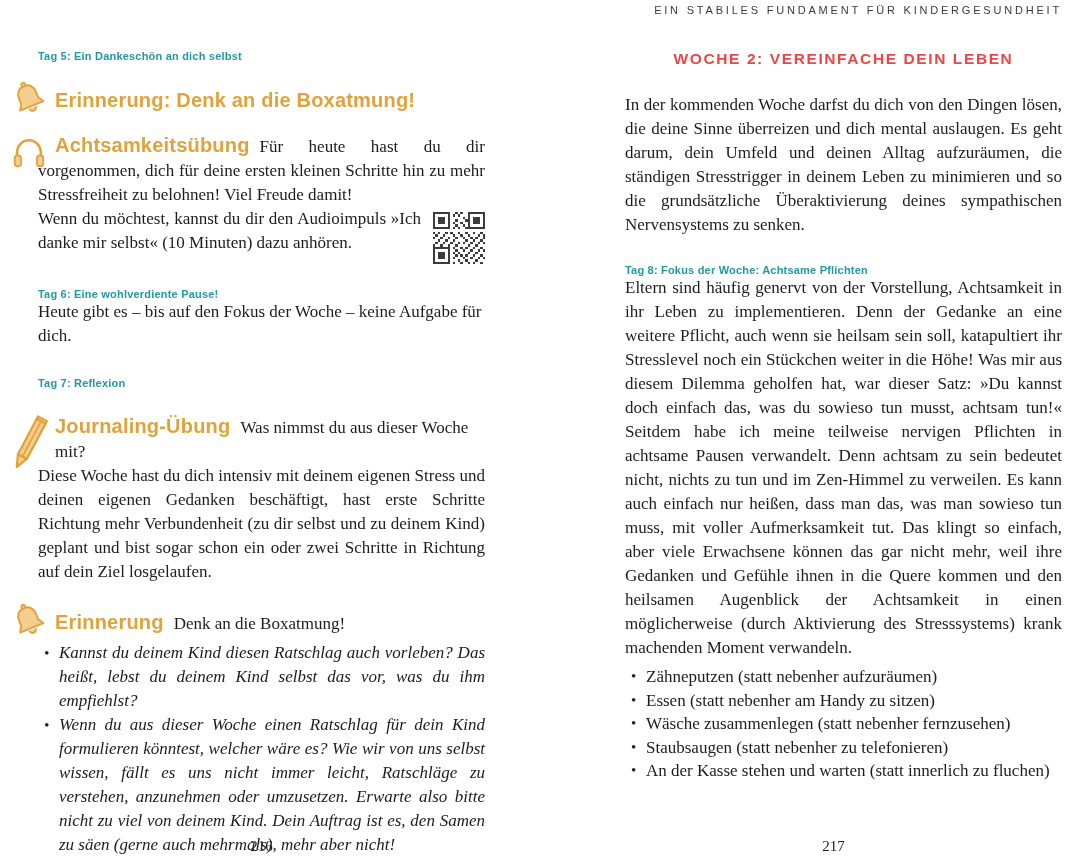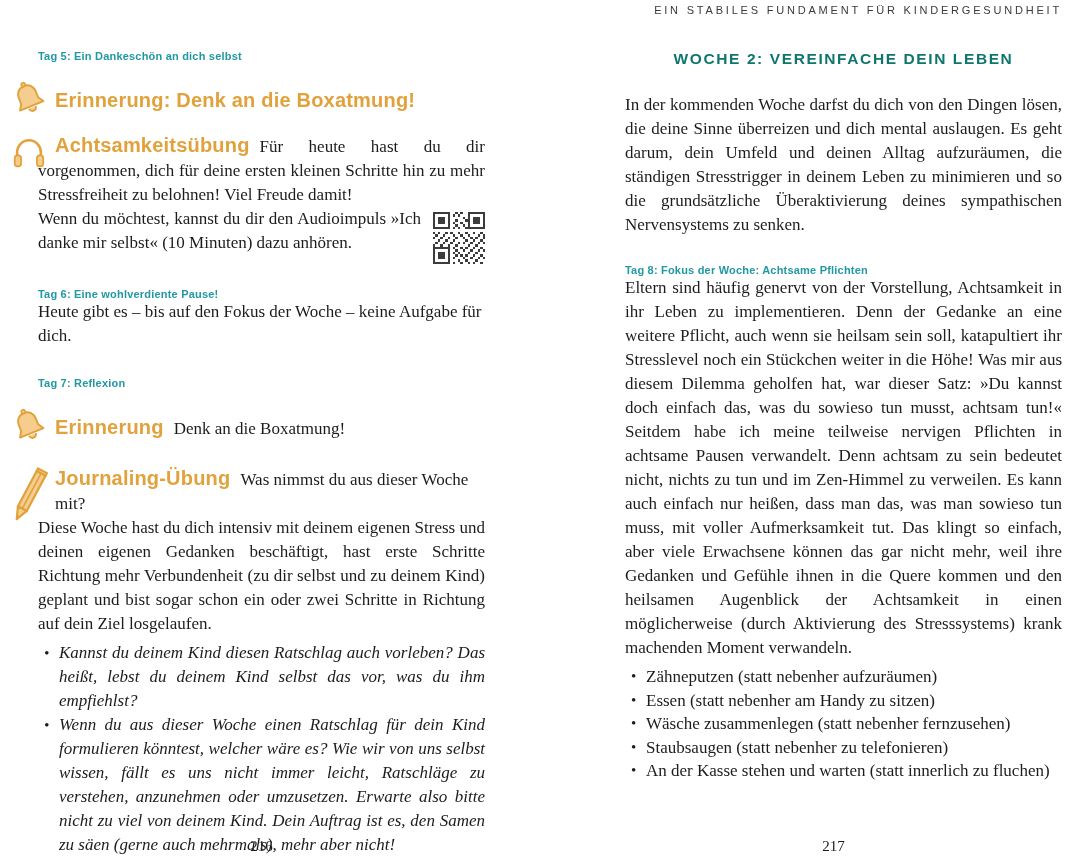--- a/index.html
+++ b/index.html
@@ -17,21 +17,21 @@
   .col { position:absolute; top:0; }
   .col-left  { left:38px;  width:447px; }
   .col-right { left:625px; width:437px; }
 
   .h-teal {
     font-family:"Liberation Sans","DejaVu Sans",sans-serif;
     font-weight:bold; font-size:11px; color:#2298a3; letter-spacing:.2px;
   }
   .h-woche {
     font-family:"Liberation Sans","DejaVu Sans",sans-serif;
-    font-weight:bold; font-size:15.5px; color:#0f766e;
+    font-weight:bold; font-size:15.5px; color:#ef4444;
     letter-spacing:1.6px; text-align:center;
   }
   .label-orange {
     font-family:Liberation Sans, sans-serif;
     font-weight:bold; font-size:20px; color:#e1a23c; letter-spacing:.2px;
     margin-right:10px;
   }
   .body-text { font-size:17px; line-height:24px; }
   .just { text-align:justify; hyphens:auto; -webkit-hyphens:auto; }
 
@@ -133,45 +133,45 @@
         </svg>
         <span>Wenn du möchtest, kannst du dir den Audioimpuls »Ich danke mir selbst« (10 Minuten) dazu anhören.</span>
       </p>
     </div>
 
     <h2 class="h-teal mt-tag6">Tag 6: Eine wohlverdiente Pause!</h2>
     <p class="body-text">Heute gibt es – bis auf den Fokus der Woche – keine Aufgabe für dich.</p>
 
     <h2 class="h-teal mt-tag7">Tag 7: Reflexion</h2>
 
-    <div class="hang pl mt-erin2">
-      <svg class="hang-icon" style="left:-30px; top:-11px; width:42px; height:42px;" viewBox="0 0 24 24">
-        <g transform="rotate(-22 12 12)">
-          <path d="M12 4 C8.6 4 6.8 6.6 6.8 9.4 L6.8 13 L4.8 16.2 L19.2 16.2 L17.2 13 L17.2 9.4 C17.2 6.6 15.4 4 12 4 Z" fill="#f5cd8e" stroke="#e1a23c" stroke-width="1.1" stroke-linejoin="round"></path>
-          <circle cx="12" cy="3.2" r="1.1" fill="#f5cd8e" stroke="#e1a23c" stroke-width="1"></circle>
-          <path d="M10 17.2 a2 2 0 0 0 4 0" fill="#f5cd8e" stroke="#e1a23c" stroke-width="1.1"></path>
-        </g>
-      </svg>
-      <span class="label-orange">Erinnerung</span><span class="body-text">Denk an die Boxatmung!</span>
-    </div>
-
     <div class="hang mt-journ">
       <svg class="hang-icon" style="left:-36px; top:-2px; width:52px; height:68px;" viewBox="0 0 26 34">
         <g transform="rotate(28 13 17)">
           <rect x="10.5" y="3" width="5" height="20" fill="#f5cd8e" stroke="#e1a23c" stroke-width="1.1"></rect>
           <line x1="13" y1="3.5" x2="13" y2="22.5" stroke="#e1a23c" stroke-width="0.8"></line>
           <path d="M10.5 23 L15.5 23 L13 29 Z" fill="#f5cd8e" stroke="#e1a23c" stroke-width="1.1" stroke-linejoin="round"></path>
           <path d="M12.2 27 L13.8 27 L13 29 Z" fill="#e1a23c"></path>
           <path d="M10.5 3 L15.5 3 L15.5 1.6 L10.5 1.6 Z" fill="#f5cd8e" stroke="#e1a23c" stroke-width="1.1"></path>
         </g>
       </svg>
       <p class="body-text pl"><span class="label-orange">Journaling-Übung</span><span>Was nimmst du aus dieser Woche mit?</span></p>
       <p class="body-text just">Diese Woche hast du dich intensiv mit deinem eigenen Stress und deinen eigenen Gedanken beschäftigt, hast erste Schritte Richtung mehr Verbundenheit (zu dir selbst und zu deinem Kind) geplant und bist sogar schon ein oder zwei Schritte in Richtung auf dein Ziel losgelaufen.</p>
     </div>
 
+    <div class="hang pl mt-erin2">
+      <svg class="hang-icon" style="left:-30px; top:-11px; width:42px; height:42px;" viewBox="0 0 24 24">
+        <g transform="rotate(-22 12 12)">
+          <path d="M12 4 C8.6 4 6.8 6.6 6.8 9.4 L6.8 13 L4.8 16.2 L19.2 16.2 L17.2 13 L17.2 9.4 C17.2 6.6 15.4 4 12 4 Z" fill="#f5cd8e" stroke="#e1a23c" stroke-width="1.1" stroke-linejoin="round"></path>
+          <circle cx="12" cy="3.2" r="1.1" fill="#f5cd8e" stroke="#e1a23c" stroke-width="1"></circle>
+          <path d="M10 17.2 a2 2 0 0 0 4 0" fill="#f5cd8e" stroke="#e1a23c" stroke-width="1.1"></path>
+        </g>
+      </svg>
+      <span class="label-orange">Erinnerung</span><span class="body-text">Denk an die Boxatmung!</span>
+    </div>
+
     <ul class="bullets italic just mt-bul-l">
       <li class="just">Kannst du deinem Kind diesen Ratschlag auch vorleben? Das heißt, lebst du deinem Kind selbst das vor, was du ihm empfiehlst?</li>
       <li class="just">Wenn du aus dieser Woche einen Ratschlag für dein Kind formulieren könntest, welcher wäre es? Wie wir von uns selbst wissen, fällt es uns nicht immer leicht, Ratschläge zu verstehen, anzunehmen oder umzusetzen. Erwarte also bitte nicht zu viel von deinem Kind. Dein Auftrag ist es, den Samen zu säen (gerne auch mehrmals), mehr aber nicht!</li>
       <li>Wenn ja: Wie tust du das?</li>
 
     </ul>
   </div>
 
   <div class="col col-right">
 

